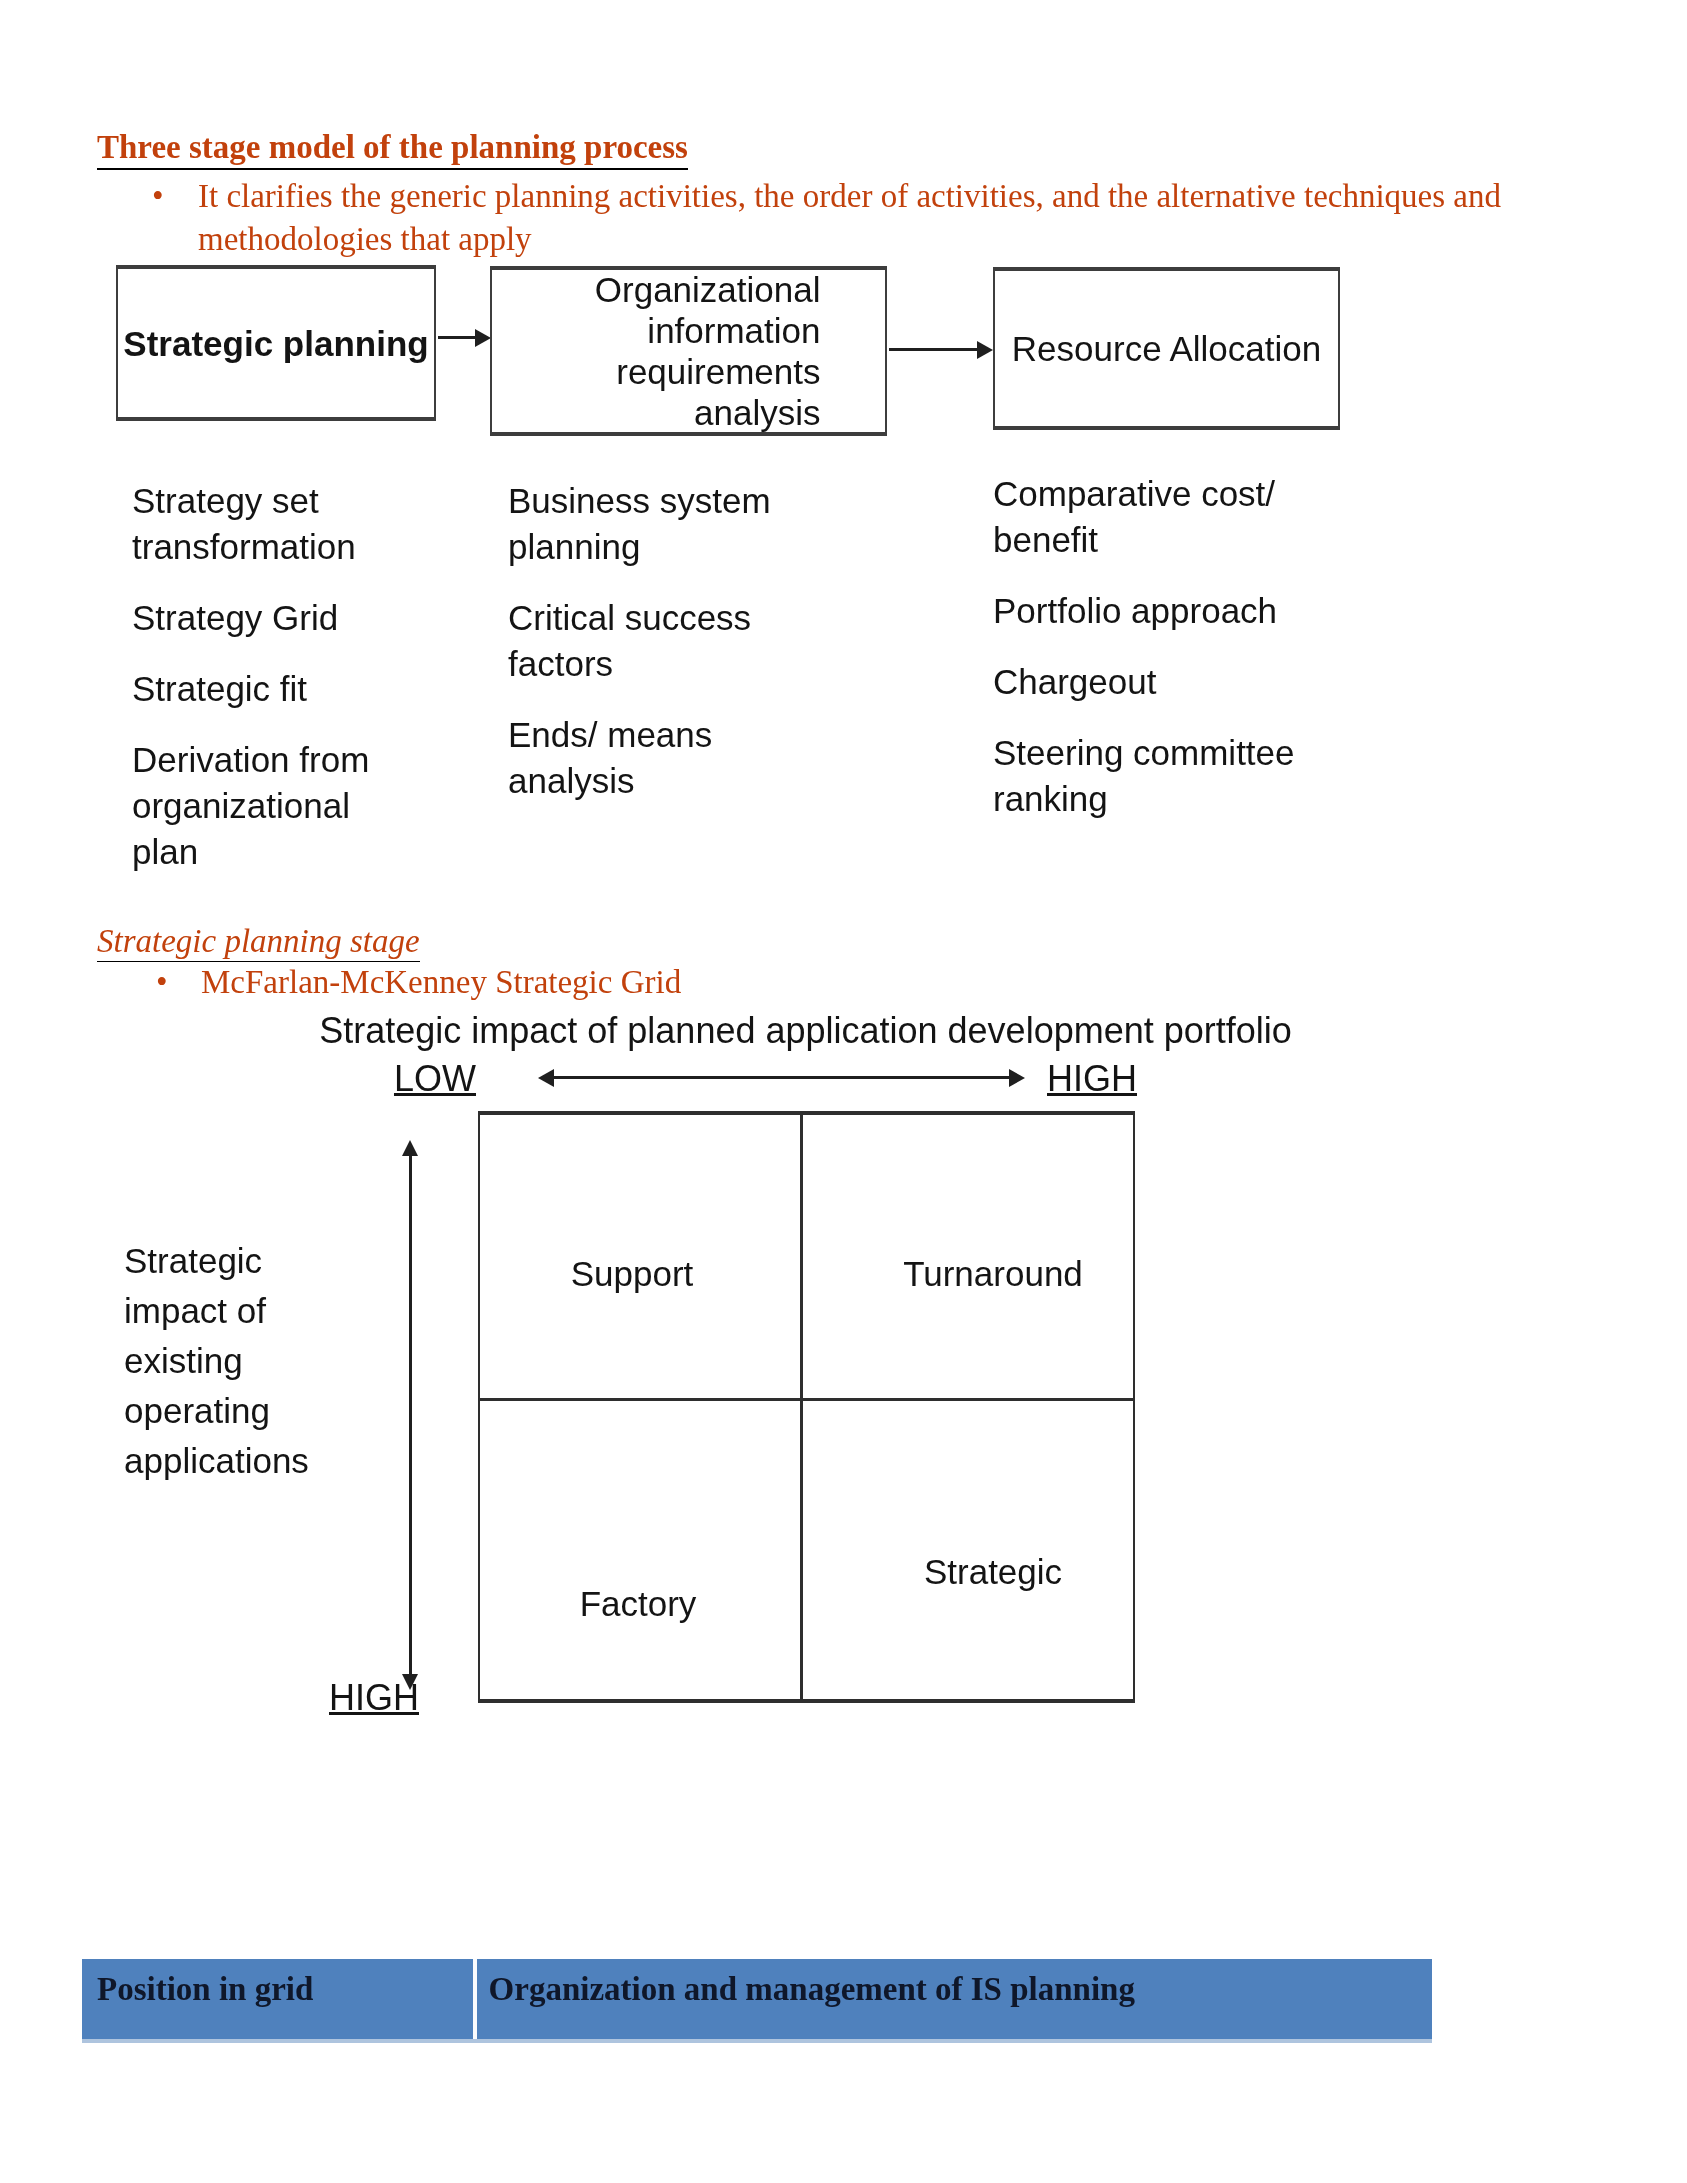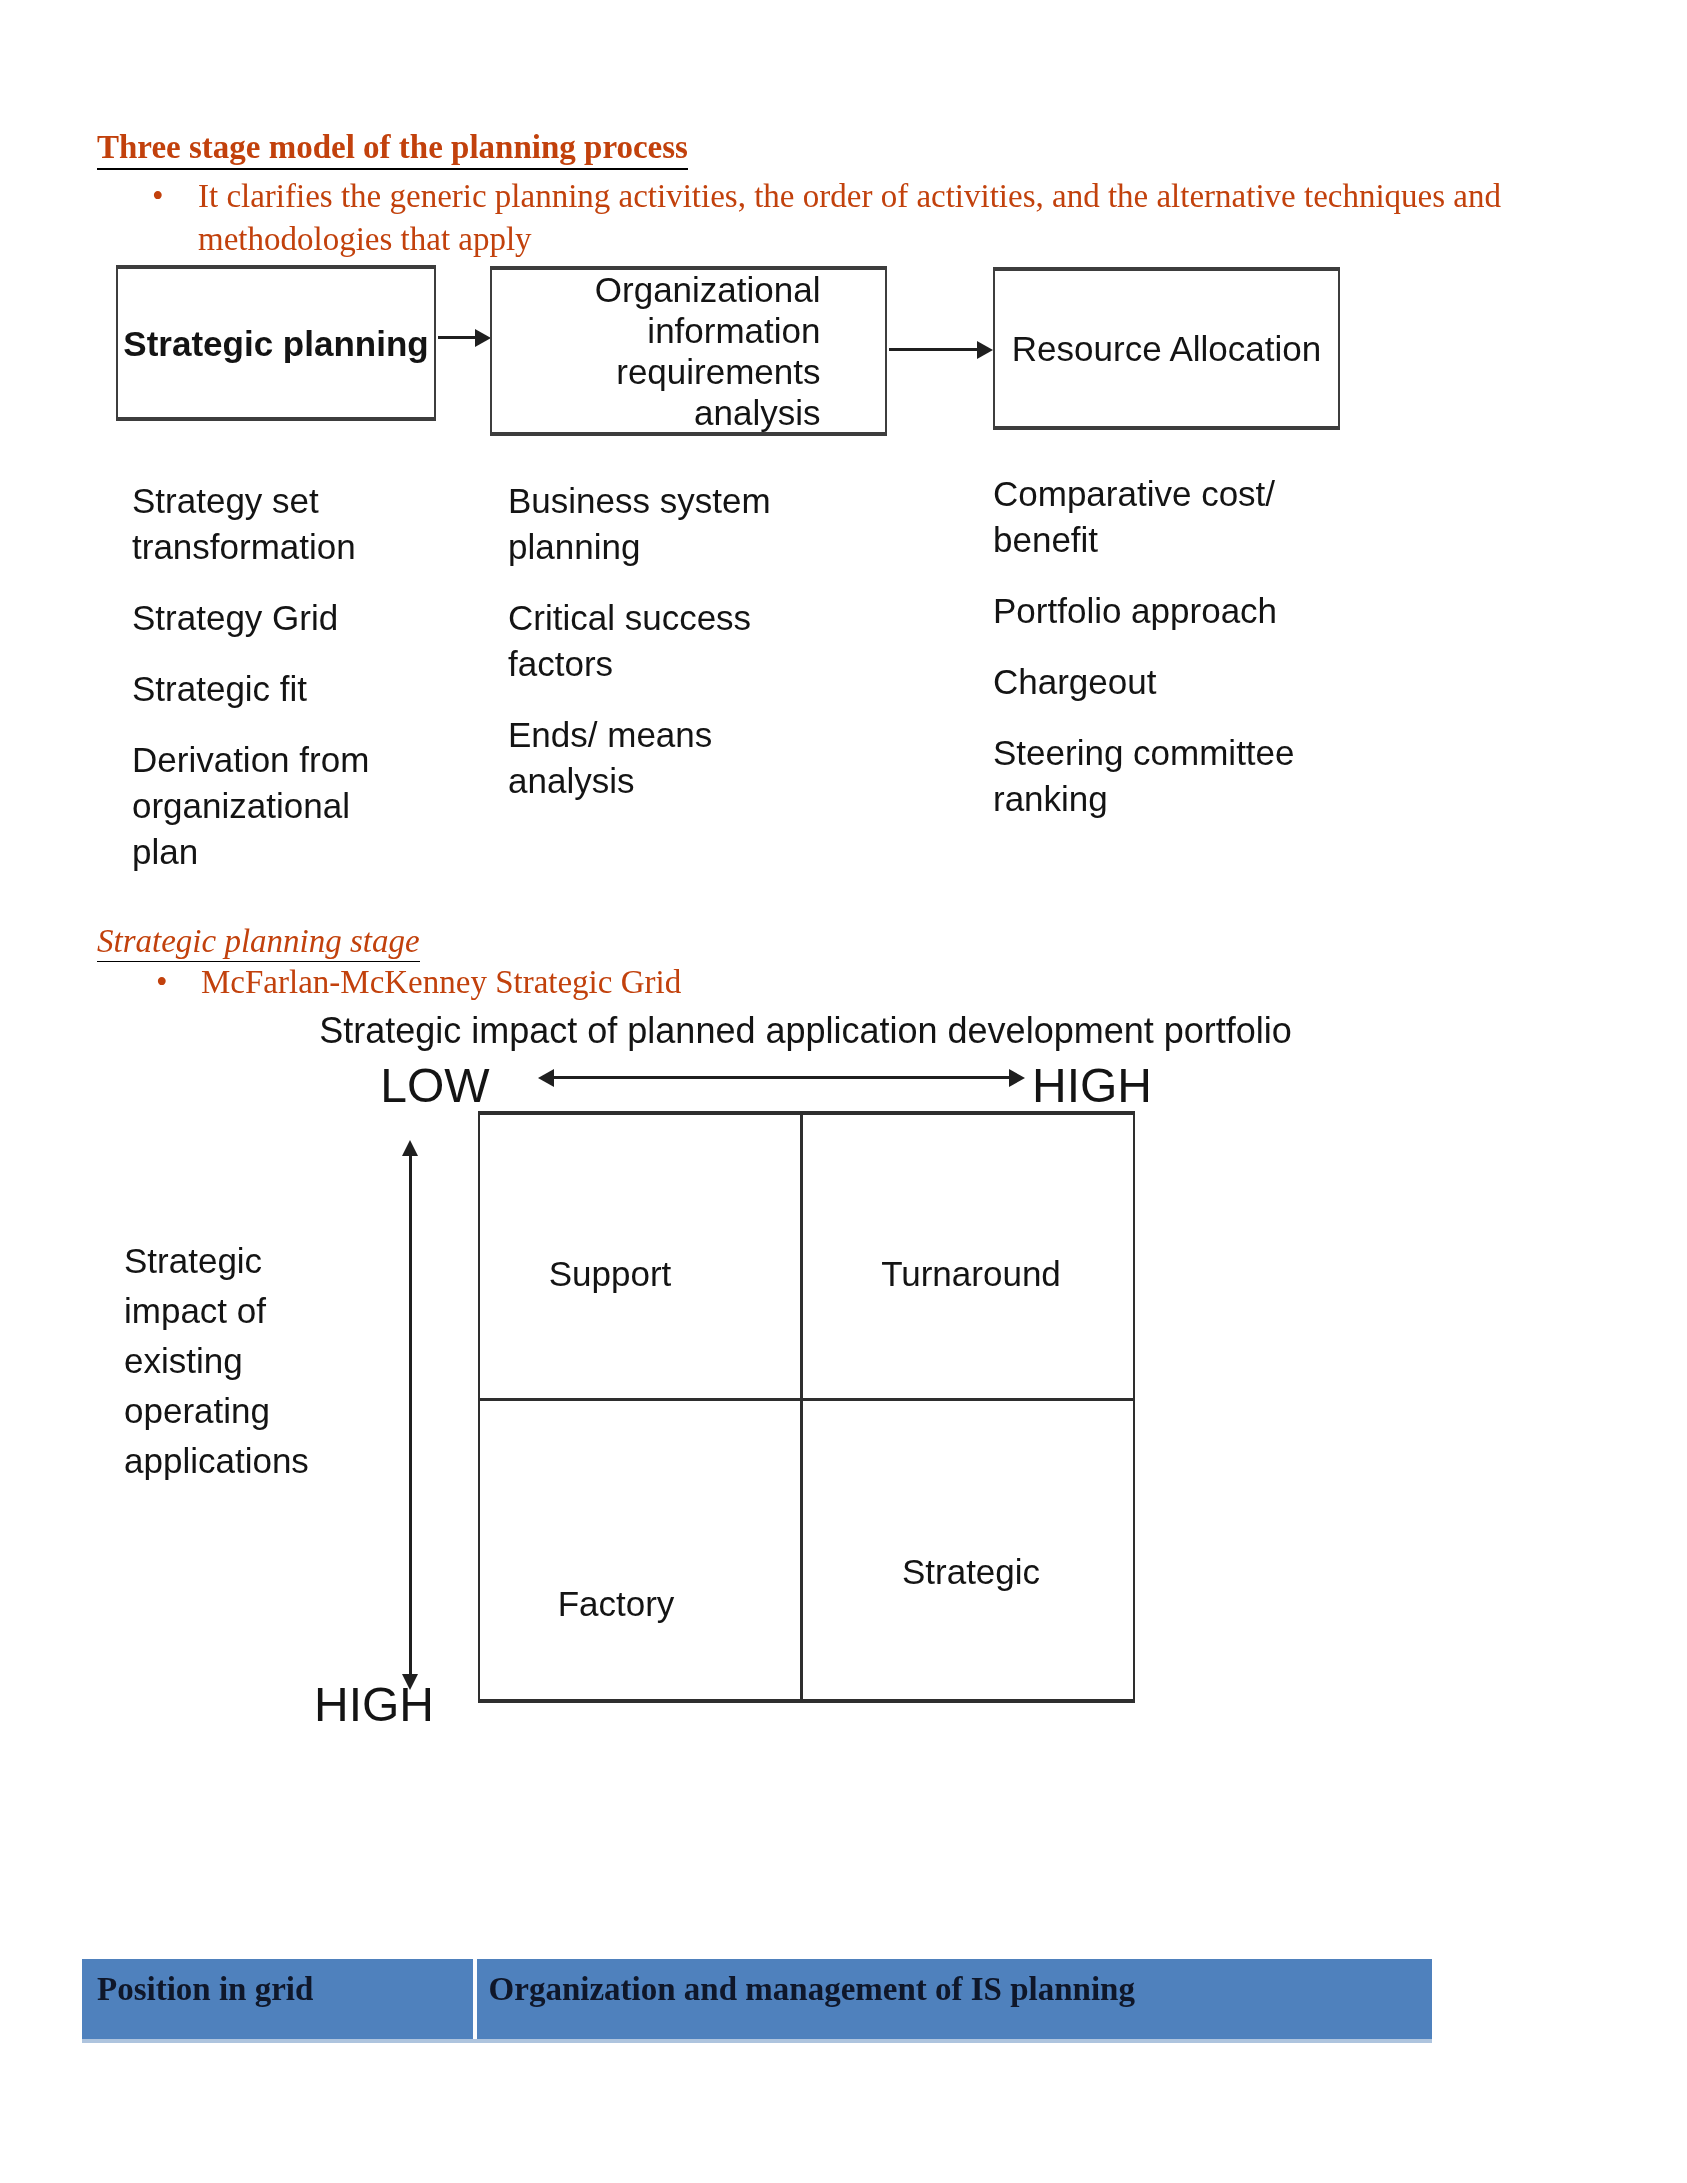--- a/index.html
+++ b/index.html
@@ -34,26 +34,26 @@
         border-bottom:16.5px solid #1f1f1f;border-left:8.2px solid transparent;border-right:8.2px solid transparent;}
   .arrow-line-v::after{content:"";position:absolute;bottom:-15px;left:-6.6px;width:0;height:0;
         border-top:16.5px solid #1f1f1f;border-left:8.2px solid transparent;border-right:8.2px solid transparent;}
 
   
   .fcol{position:absolute;font-size:35px;line-height:46px;}
   .fitem{margin-bottom:25px;}
 
   
   .grid-title{position:absolute;left:235px;top:1010px;width:1141px;text-align:center;font-size:36px;}
-  .axis-label{position:absolute;font-size:48px;text-align:center;}
+  .axis-label{position:absolute;font-size:36px;text-align:center;text-decoration:underline;}
   .gridbox{position:absolute;left:478px;top:1111px;width:657px;height:592px;box-sizing:border-box;
            border:2.5px solid #2e2e2e;border-top-width:4.1px;border-bottom-width:4.1px;background:#fff;}
   .grid-vline{position:absolute;left:320px;top:0;bottom:0;width:2.5px;background:#2e2e2e;}
   .grid-hline{position:absolute;top:283px;left:0;right:0;height:2.5px;background:#2e2e2e;}
-  .quad-label{position:absolute;font-size:35px;transform:translate(-50%,-50%);white-space:nowrap;}
+  .quad-label{position:absolute;font-size:35px;transform:translate(-50%,-50%);white-space:nowrap;margin-left:22px;}
   .y-axis-label{position:absolute;left:124px;top:1236px;width:218px;font-size:35px;line-height:50px;}
 
   
   .tbl{position:absolute;left:82px;top:1959px;width:1350px;height:80px;display:flex;
        background:#4f81bd;border-bottom:4.1px solid #aec4de;box-sizing:content-box;}
   .tbl .cell{font-family:"Liberation Serif",serif;font-weight:bold;font-size:33px;color:#0f172a;
              padding:11.5px 0 0 15px;box-sizing:border-box;}
   .tbl .c1{width:391px;flex:0 0 auto;}
   .tbl .vdiv{width:4.1px;flex:0 0 auto;background:#fbfcfe;}
   .tbl .c2{flex:1;padding-left:11.5px;}

